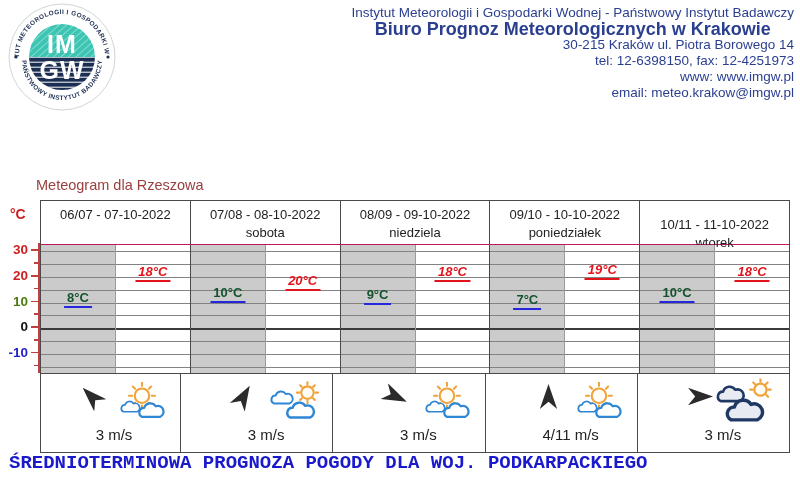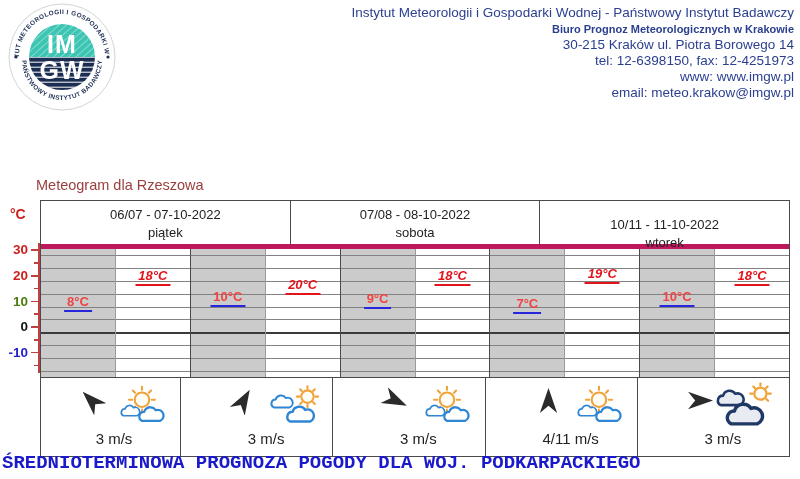--- a/index.html
+++ b/index.html
@@ -4,66 +4,66 @@
 <style>
   html,body{margin:0;padding:0;}
   body{
     width:800px;height:479px;position:relative;background:#fff;
     font-family:"Liberation Sans",sans-serif;overflow:hidden;
   }
   
   .logo{position:absolute;left:8px;top:2px;width:108px;height:110px;}
   .contact{position:absolute;right:6px;top:5px;text-align:right;color:#2b3f90;
     font-size:13.5px;line-height:16px;}
-  .contact .b{font-weight:bold;font-size:11px;}
+  .contact .b{font-weight:bold;font-size:18px;text-align:center;}
   
   .mtitle{position:absolute;left:36px;top:177px;color:#9a403f;font-size:14.5px;}
   
   .unit{position:absolute;left:10px;top:206px;color:#cc2020;font-weight:bold;font-size:14px;}
   .axis-labels{position:absolute;left:0;top:244px;width:30px;height:128px;}
   .axis-labels span{position:absolute;right:2px;font-weight:bold;font-size:13.5px;line-height:14px;}
   .axis-bracket{position:absolute;left:28px;top:243px;width:12px;height:130px;}
   .axis-bracket .vline{position:absolute;right:0;top:0;bottom:0;width:2px;background:#c04040;}
   .axis-bracket .tick{position:absolute;right:2px;height:1.5px;width:4px;background:#c04040;}
   .axis-bracket .tick.major{width:7px;}
   
   .tbl{position:absolute;left:40px;top:200px;width:748px;border:1px solid #4a4a4a;}
-  .hrow{display:flex;height:43px;border-bottom:5px solid #be185d;}
+  .hrow{display:flex;height:43px;border-bottom:1px solid #be185d;}
   .hcell{flex:1;border-right:1px solid #4a4a4a;text-align:center;padding-top:6px;
     font-size:13px;color:#222;}
   .hcell:last-child{border-right:none;margin-top:10px;}
   .hcell .dname{margin-top:3px;}
   .chart-row{position:relative;height:128px;}
   .layer{position:absolute;left:0;top:0;right:0;bottom:0;display:flex;}
   .bg-col{flex:1;display:flex;}
   .half{flex:1;}
   .half.gray{background:#cbcbcb;}
   .grid-overlay{position:absolute;left:0;right:0;top:0;bottom:0;}
   .gl{position:absolute;left:0;right:0;height:1px;background:#828282;}
   .gl.zero{height:2px;background:#3a3a3a;}
   .fg-col{flex:1;display:flex;border-right:1px solid #4a4a4a;}
   .fg-col:last-child{border-right:none;}
   .fg-col .half{position:relative;}
   .fg-col .half.r{border-left:1px solid #9a9a9a;}
   .tlabel{position:absolute;left:50%;transform:translateX(-50%);
     font-size:13px;font-weight:bold;line-height:14px;white-space:nowrap;
     padding:0 3px 1px 3px;border-bottom:2.5px solid;}
-  .tmin{color:#ef4444;border-color:#2626dd;}
+  .tmin{color:#14532d;border-color:#2626dd;}
   .tmax{color:#e3131b;border-color:#e3131b;font-style:italic;}
   
   .wrow{display:flex;height:78px;border-top:1px solid #4a4a4a;gap:12px;}
   .wcell{flex:1;position:relative;border-right:1px solid #4a4a4a;}
   .wcell:last-child{border-right:none;}
   .arrow{position:absolute;left:38px;top:13px;width:25px;height:19px;}
   .wspeed{position:absolute;left:18px;bottom:9px;width:110px;text-align:center;
     font-size:15px;color:#222;}
   .wicon{position:absolute;right:10px;top:7px;width:54px;height:44px;}
   .wicon.big{width:64px;height:52px;right:12px;top:4px;}
   
-  .footer{position:absolute;left:2px;top:452px;font-family:"Liberation Mono",monospace;
+  .footer{position:absolute;left:9px;top:452px;font-family:"Liberation Mono",monospace;
     font-weight:bold;font-size:19px;color:#1a1acc;white-space:nowrap;}
 </style>
 </head>
 <body>
 
 <svg width="0" height="0" style="position:absolute" aria-hidden="true">
   <defs>
     <pattern id="pat-diag" width="5" height="5" patternUnits="userSpaceOnUse" patternTransform="rotate(48)">
       <rect width="5" height="5" fill="#3ec4b3"></rect>
       <line x1="0" y1="0" x2="0" y2="5" stroke="#8fe4d7" stroke-width="1.6"></line>
@@ -184,25 +184,32 @@
     <div class="tick" style="top: 96px;"></div>
     <div class="tick major" style="top: 108.8px;"></div>
     <div class="tick" style="top: 121.6px;"></div>
   </div>
 
 <div class="tbl">
 
   <div class="hrow">
     <div class="hcell">
       <div>06/07 - 07-10-2022</div>
-      <div class="dname">piątek</div>
     </div>
     <div class="hcell">
       <div>07/08 - 08-10-2022</div>
       <div class="dname">sobota</div>
+    </div>
+    <div class="hcell">
+      <div>08/09 - 09-10-2022</div>
+      <div class="dname">niedziela</div>
+    </div>
+    <div class="hcell">
+      <div>09/10 - 10-10-2022</div>
+      <div class="dname">poniedziałek</div>
     </div>
     <div class="hcell">
       <div>10/11 - 11-10-2022</div>
       <div class="dname">wtorek</div>
     </div>
   </div>
 
   <div class="chart-row">
     <div class="layer">
       <div class="bg-col">

